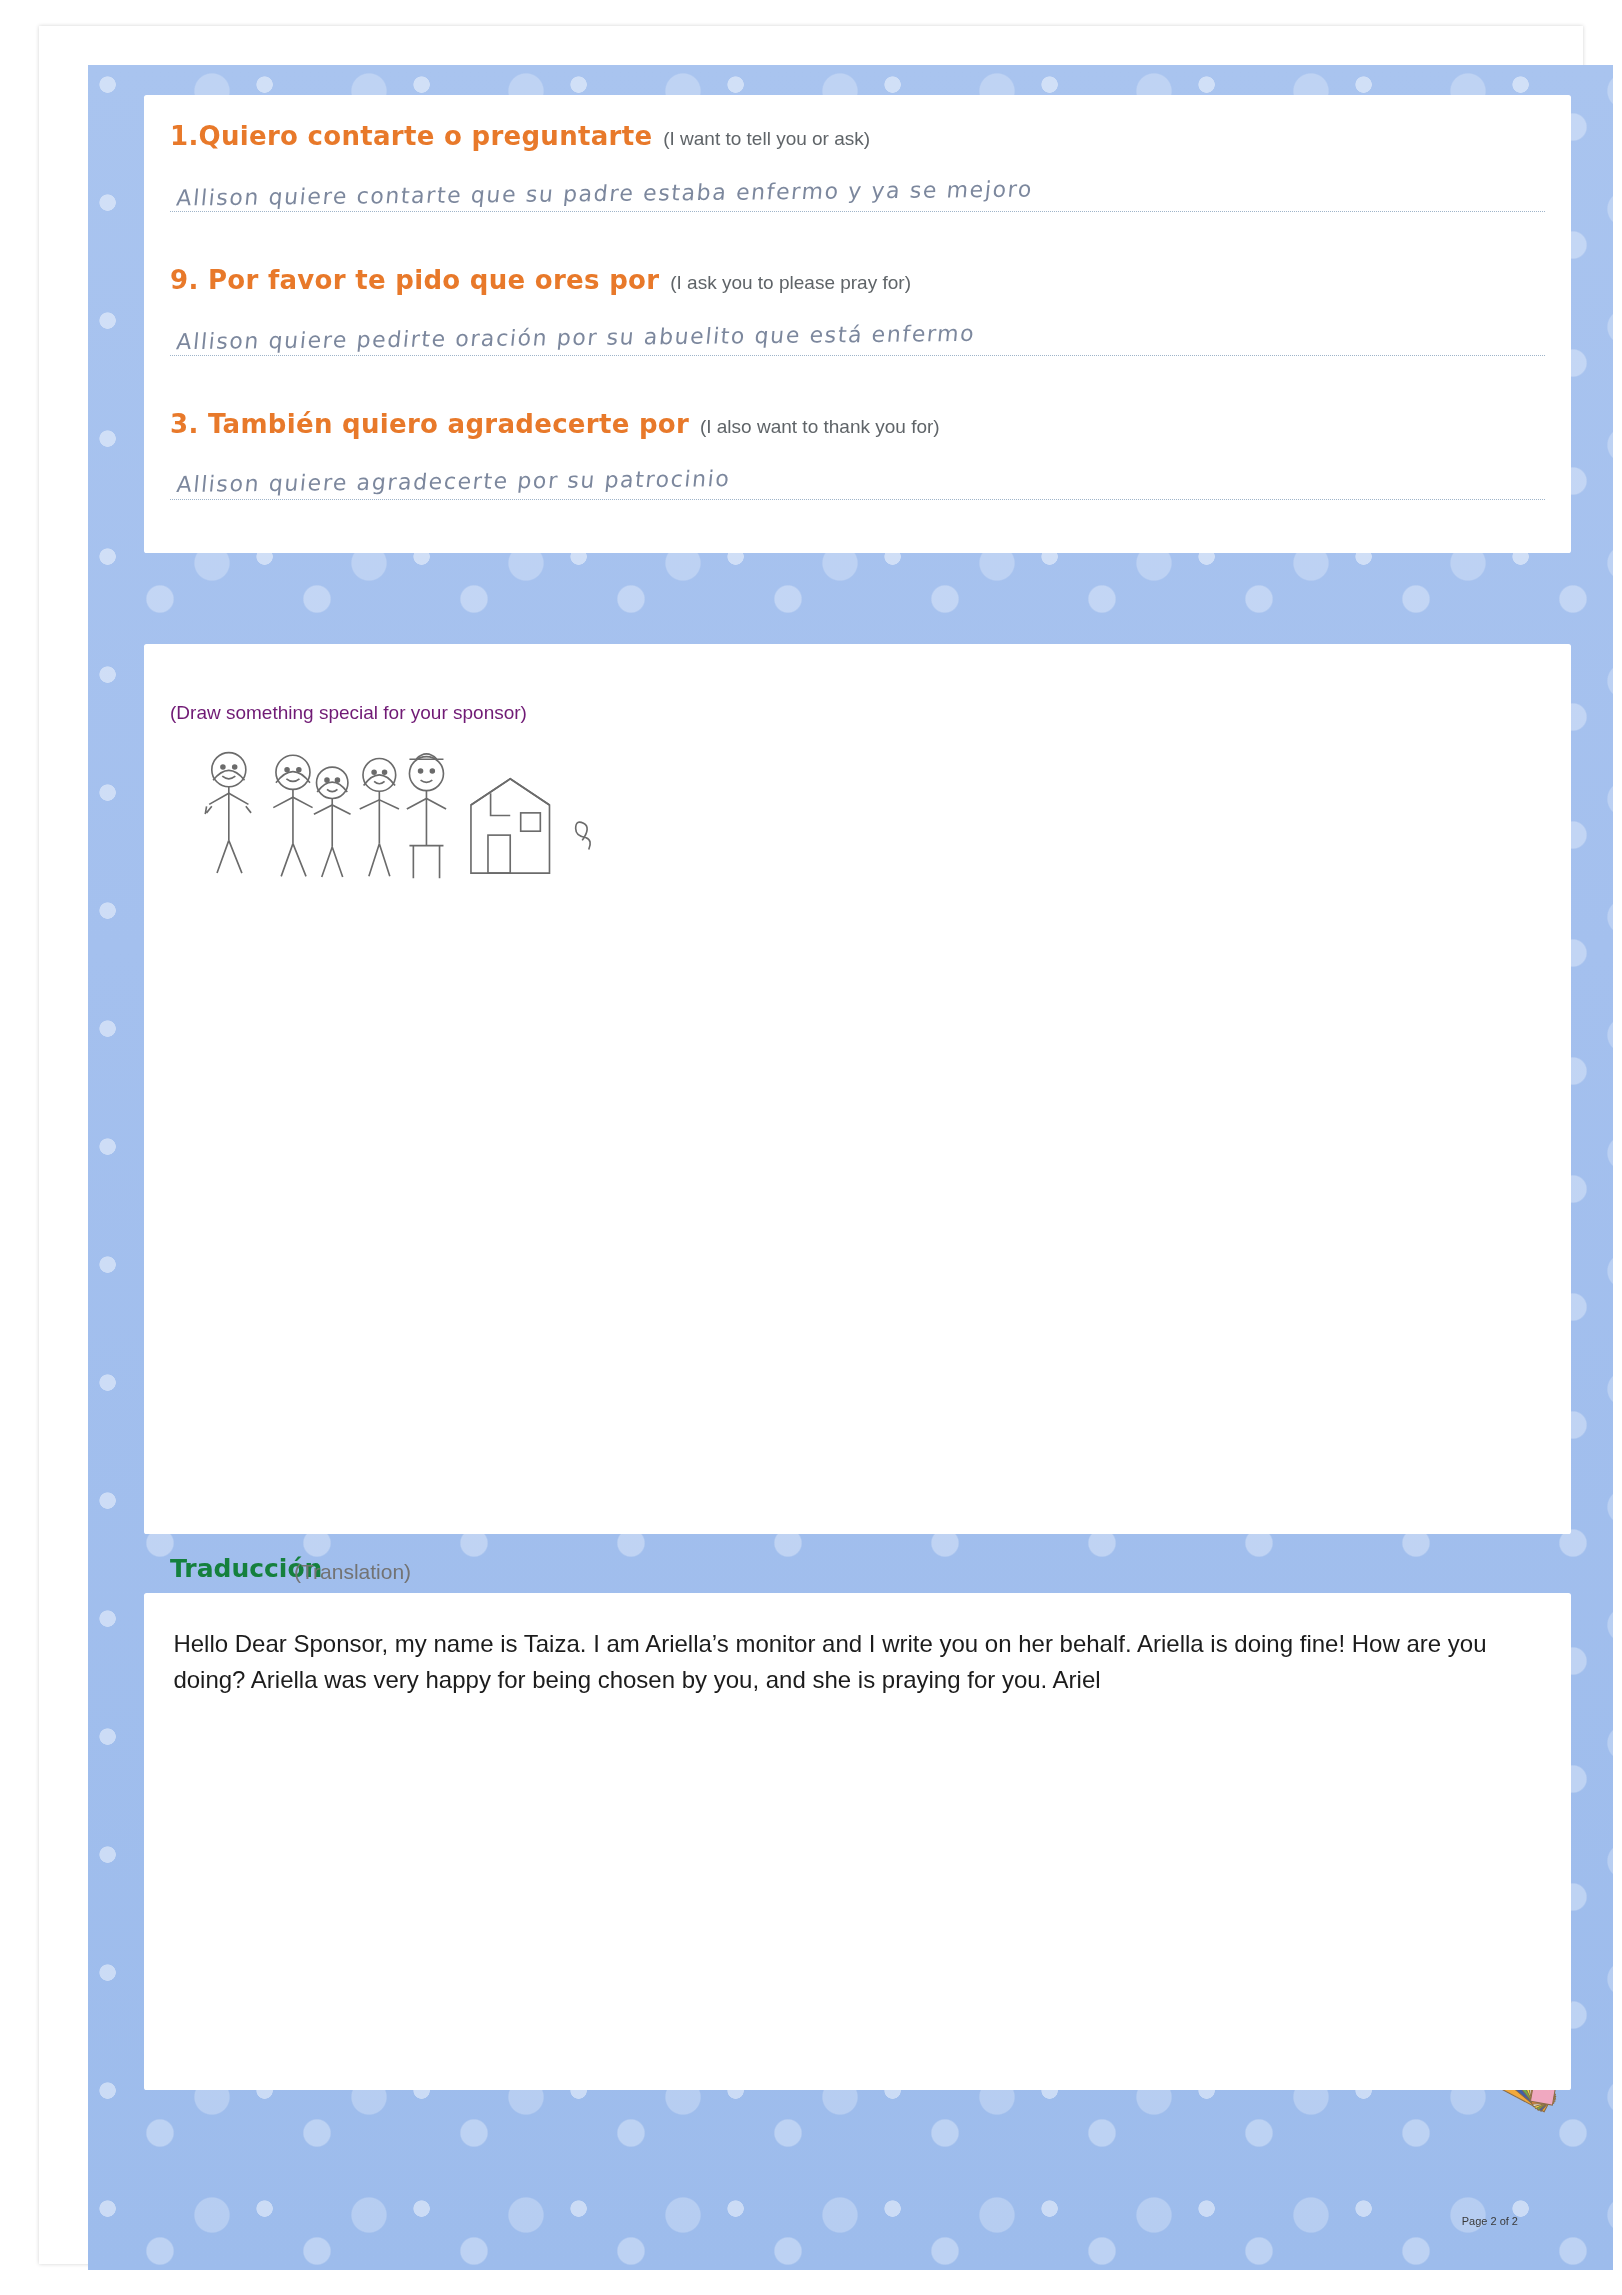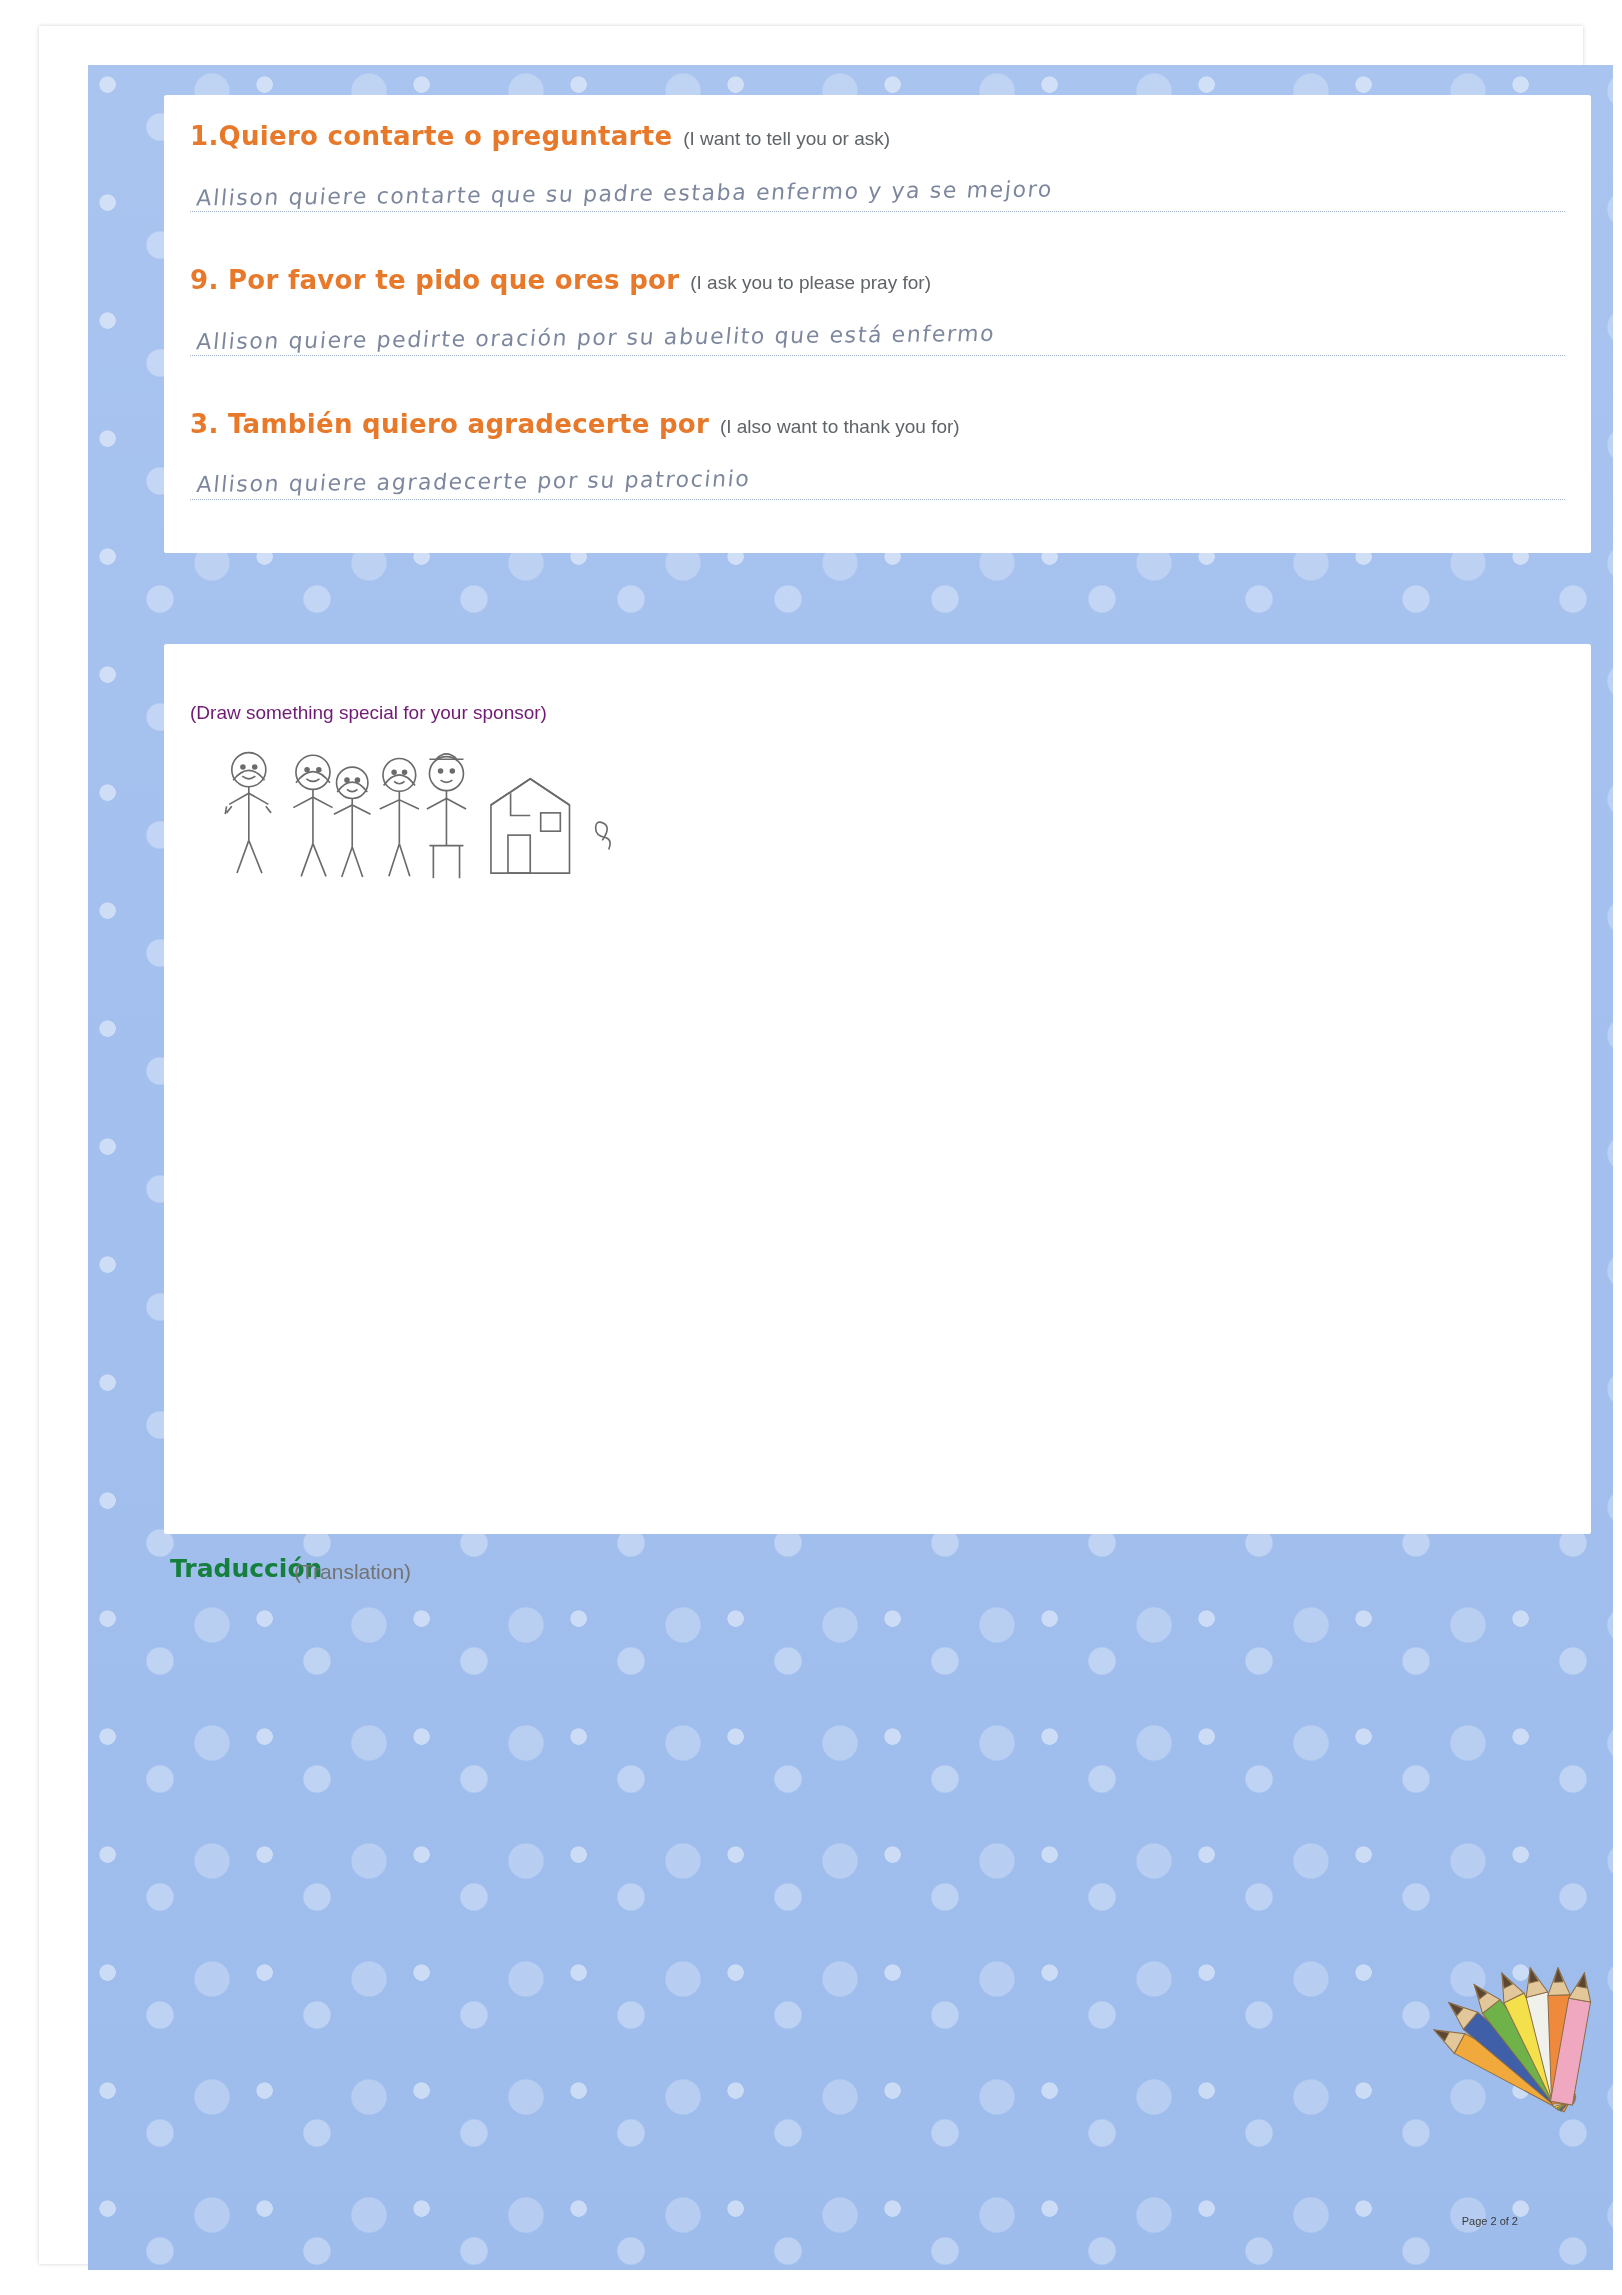--- a/index.html
+++ b/index.html
@@ -48,21 +48,20 @@
       radial-gradient(circle at 124px 26px, rgba(255,255,255,0.30) 0 17px, rgba(255,255,255,0) 18.3px);
     background-size: 157px 118px, 157px 118px, 157px 118px;
     opacity: 0.85;
   }
 
   
   .card {
     position: absolute;
     background: #ffffff;
     border-radius: 2.6px;
-    margin-left: 20px;
   }
 
   
   #questions-card {
     left: 105px;
     top: 69px;
     width: 1427px;
     height: 458px;
     padding: 0;
   }
@@ -328,17 +327,20 @@
           <polygon points="190,90 207,48 224,90" fill="#e2c79a"></polygon>
           <polygon points="200,70 207,48 214,70" fill="#5b4632"></polygon>
         </g>
       </g>
     </svg>
   </div>
 
   <div id="translation-label">Traducción</div>
   <div id="translation-label-en">(Translation)</div>
 
+  <div class="card" id="translation-card">
+    <div id="translation-text">Hello Dear Sponsor, my name is Taiza. I am Ariella’s monitor and I write you on her behalf. Ariella is doing fine! How are you doing? Ariella was very happy for being chosen by you, and she is praying for you. Ariel</div>
+  </div>
 
   <div id="page-footer">Page 2 of 2</div>
 
 </div>
 
 
 </body></html>

